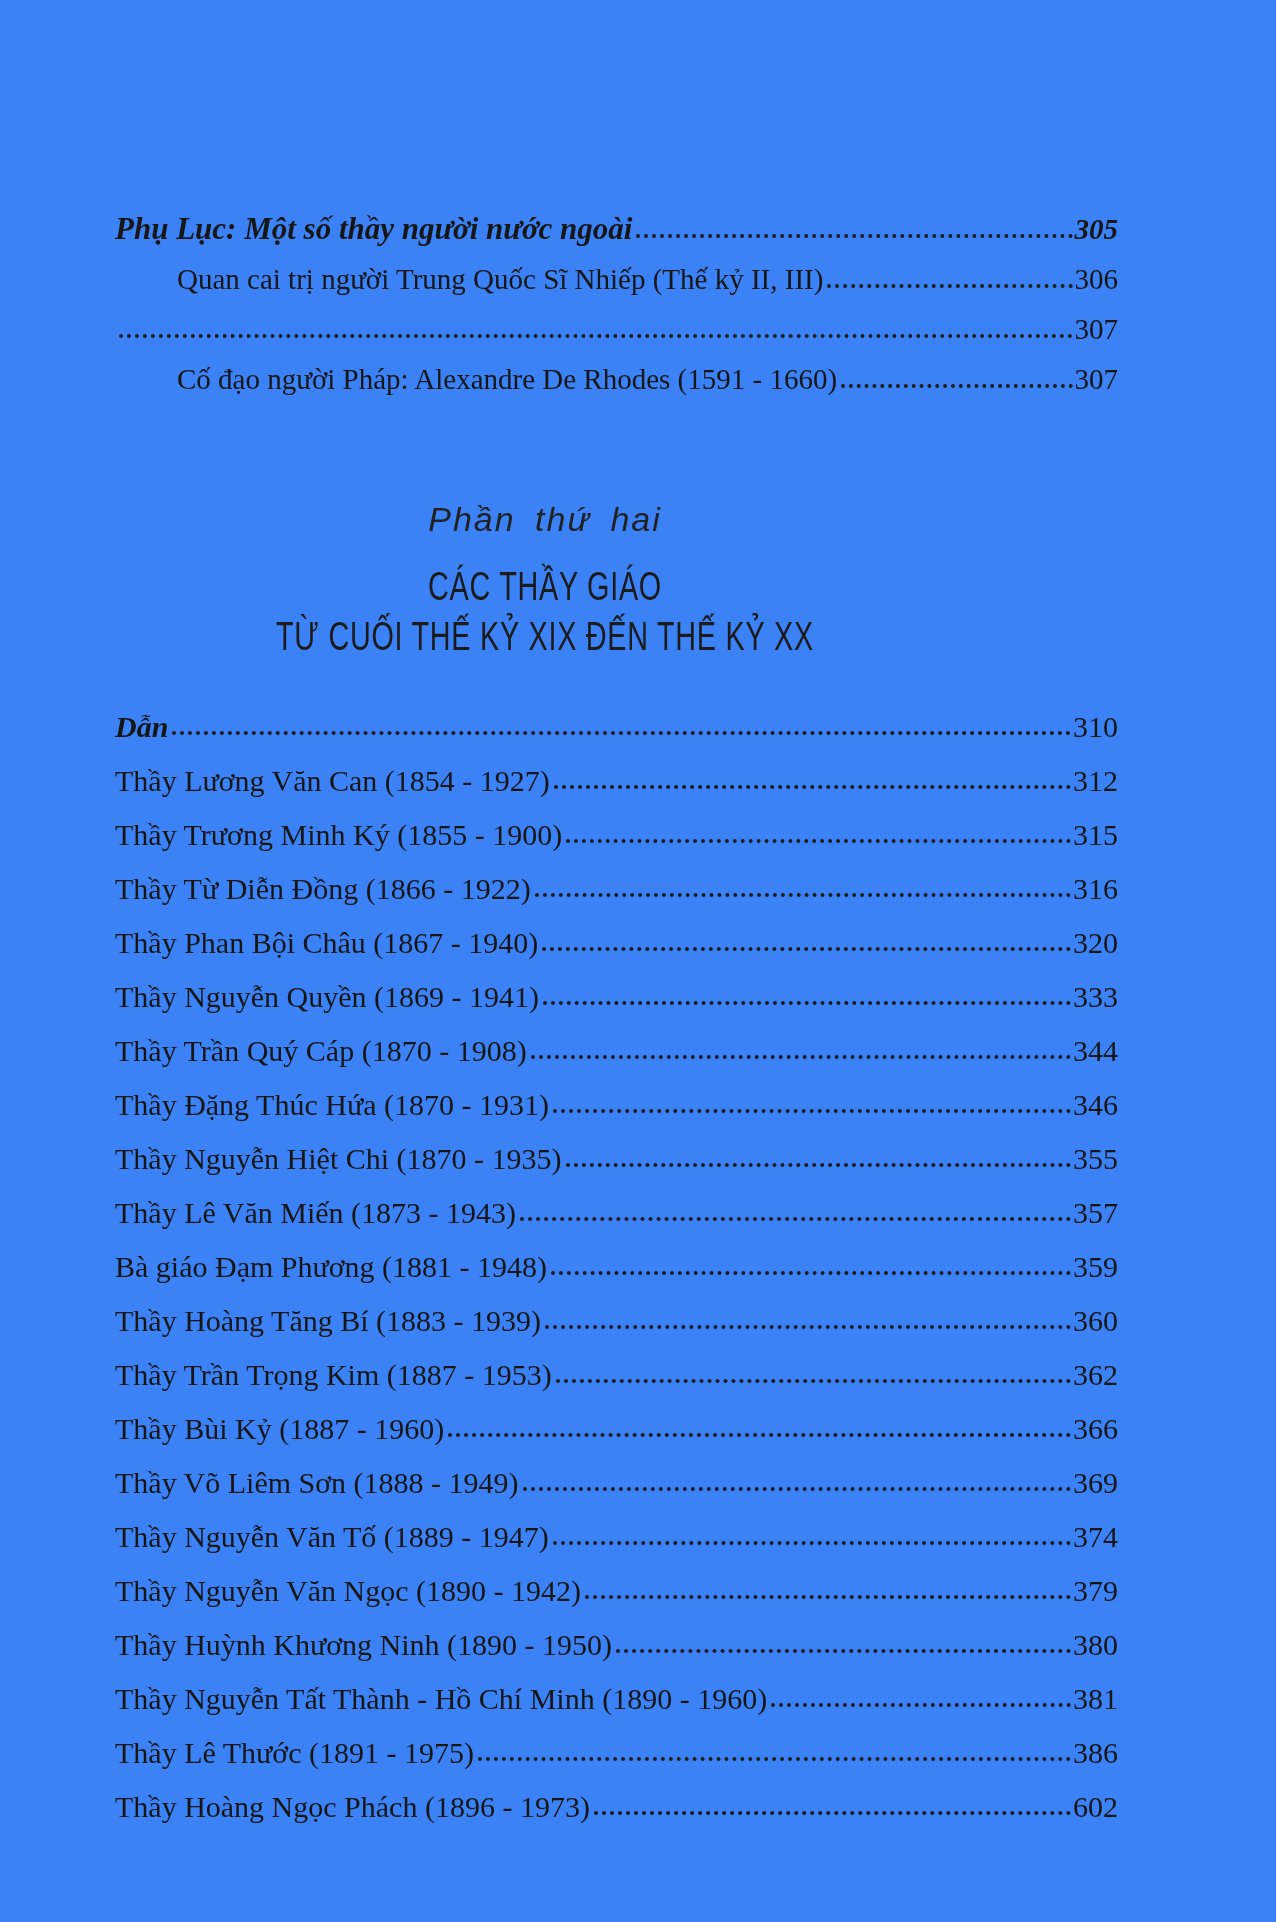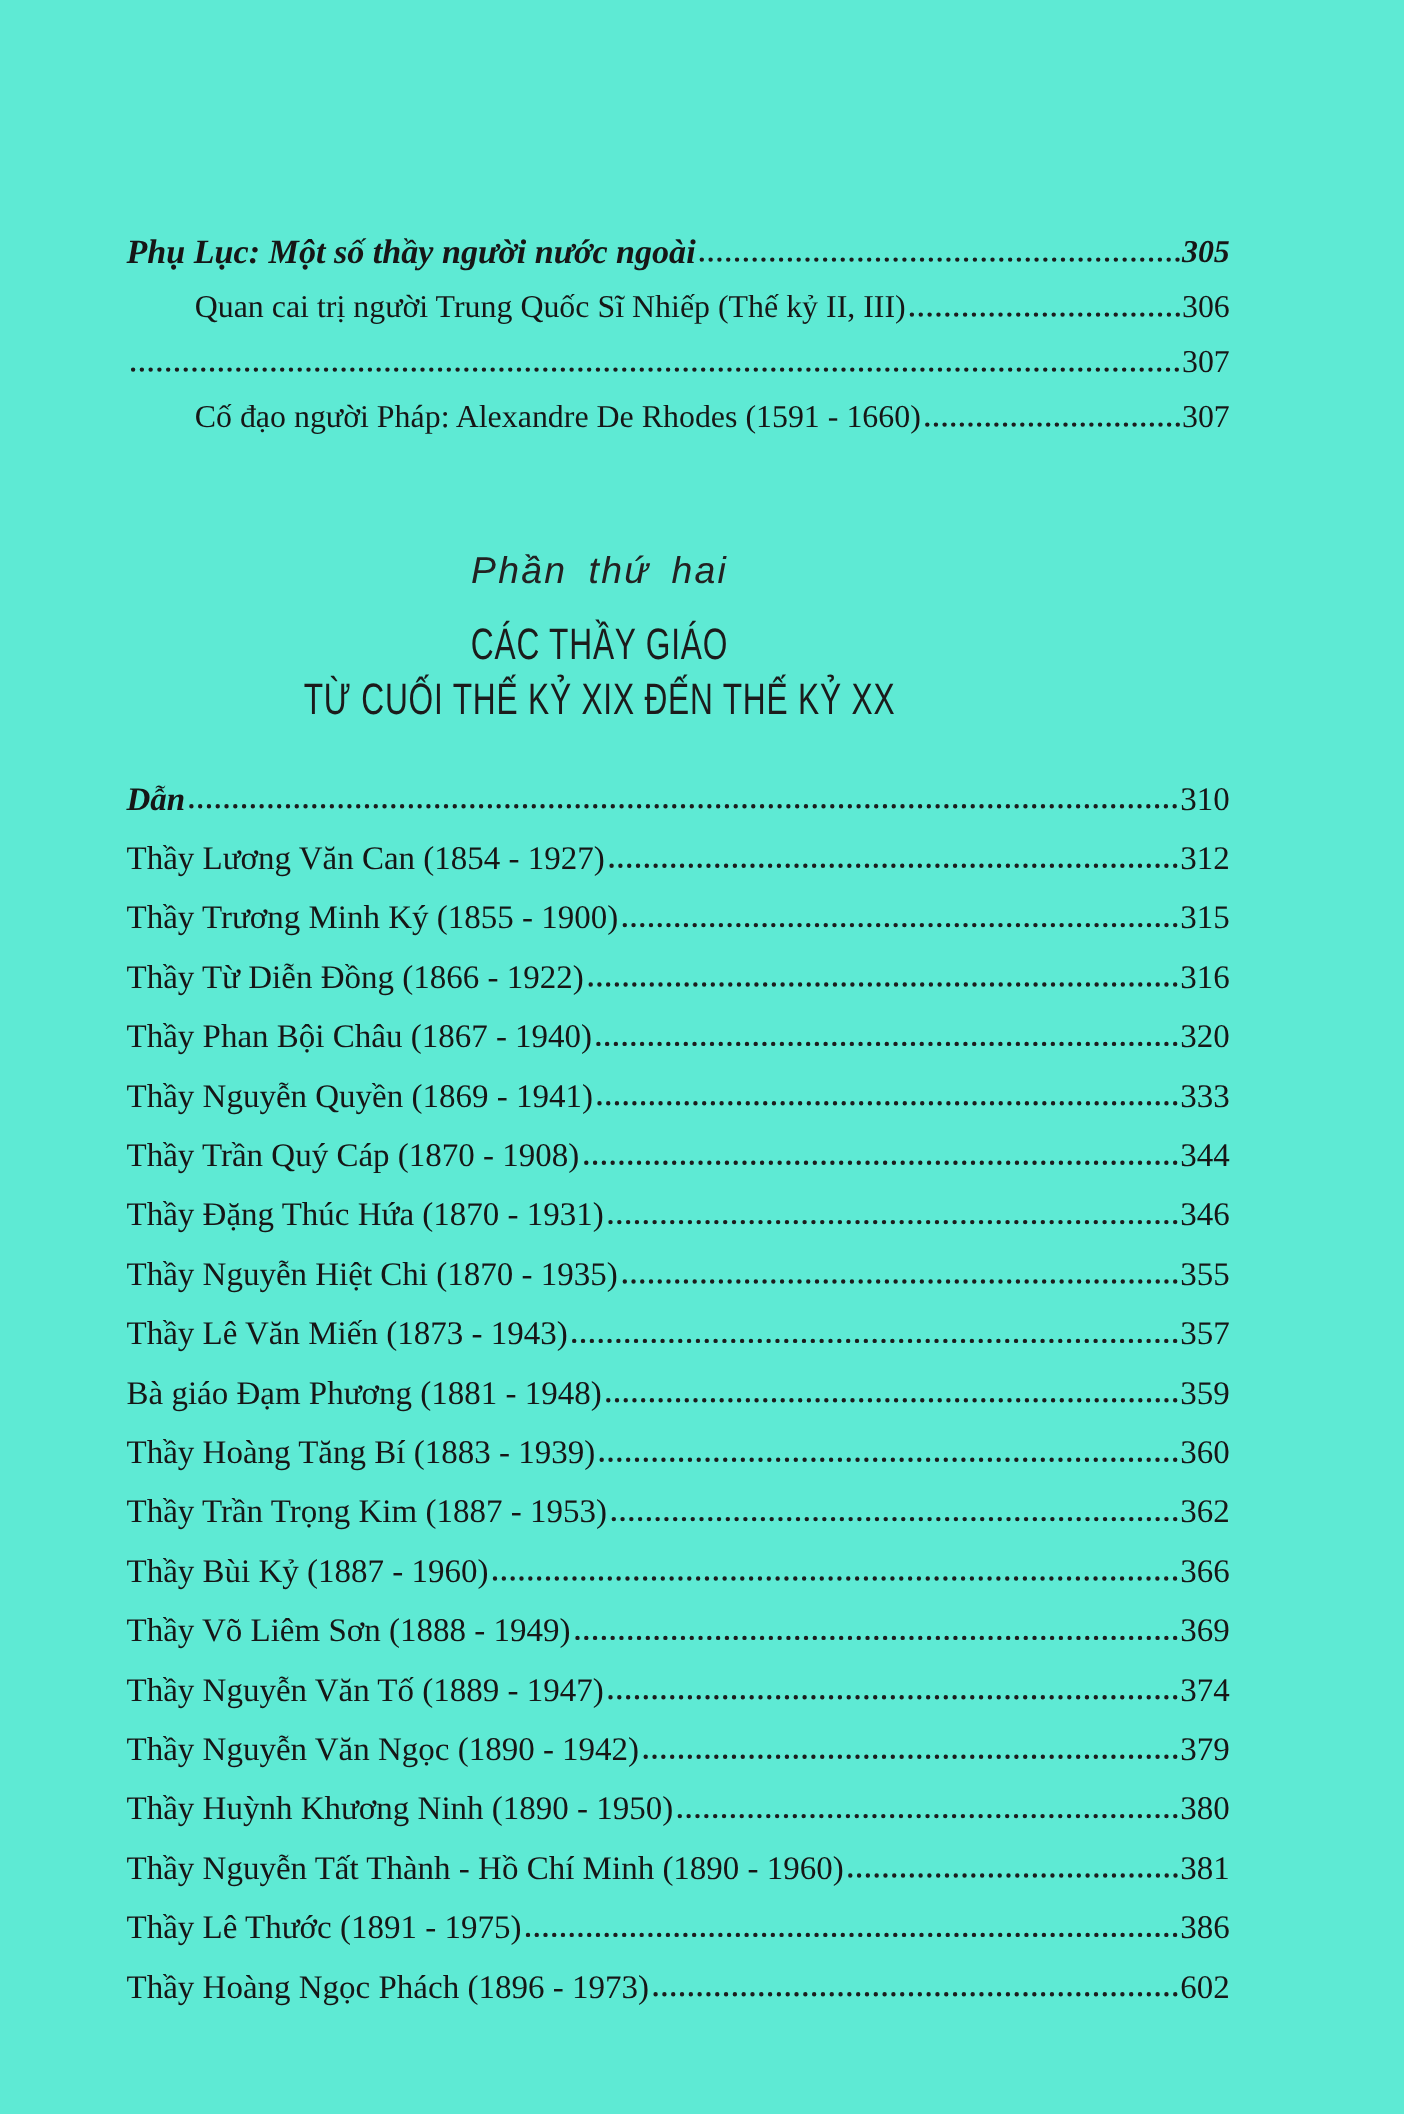--- a/index.html
+++ b/index.html
@@ -1,19 +1,19 @@
 <!DOCTYPE html>
 <html><head>
 <meta charset="utf-8">
 <style>
   html,body{margin:0;padding:0;background:#e9e9e9;}
   .page{
     position:relative;
     width:1276px;height:1922px;
-    background:#5eead4;
+    background:#3b82f6;
     color:#161616;
     font-family:"Liberation Serif", serif;
     overflow:hidden;
     box-sizing:border-box;
     padding:196px 158px 0 115px;
   }
   .toc-row{
     display:flex;
     align-items:flex-end;
     height:50px;

